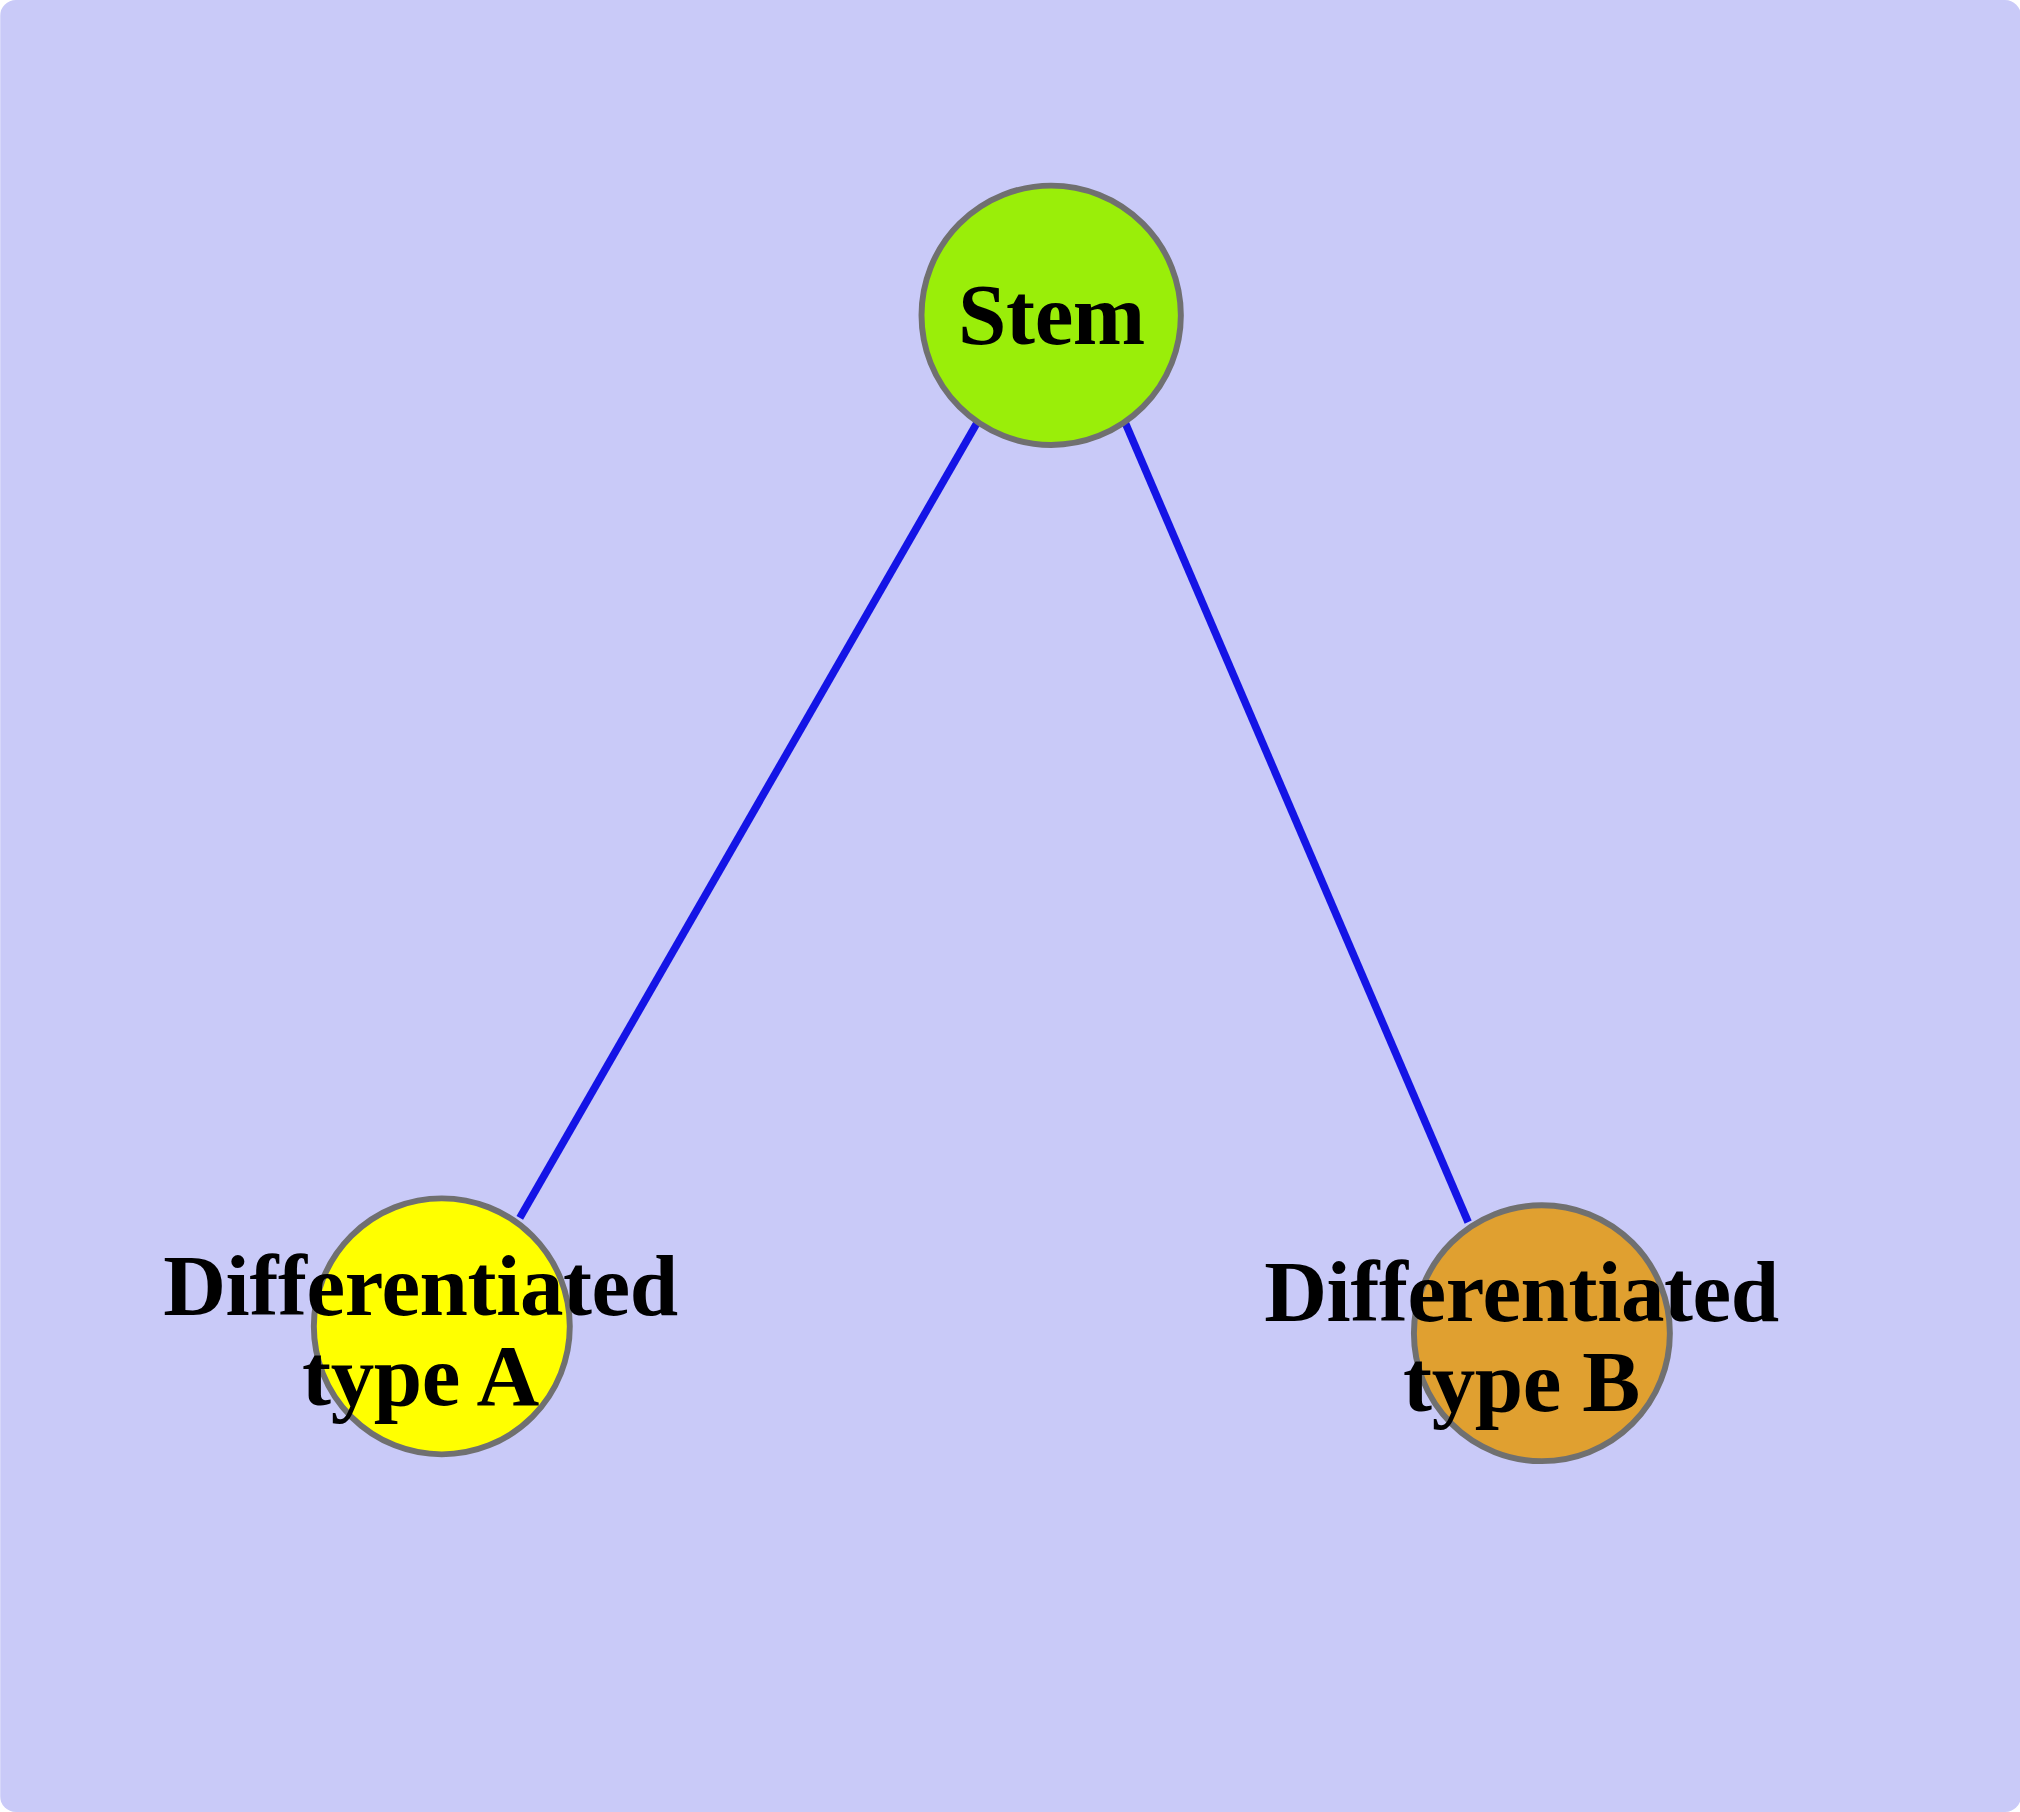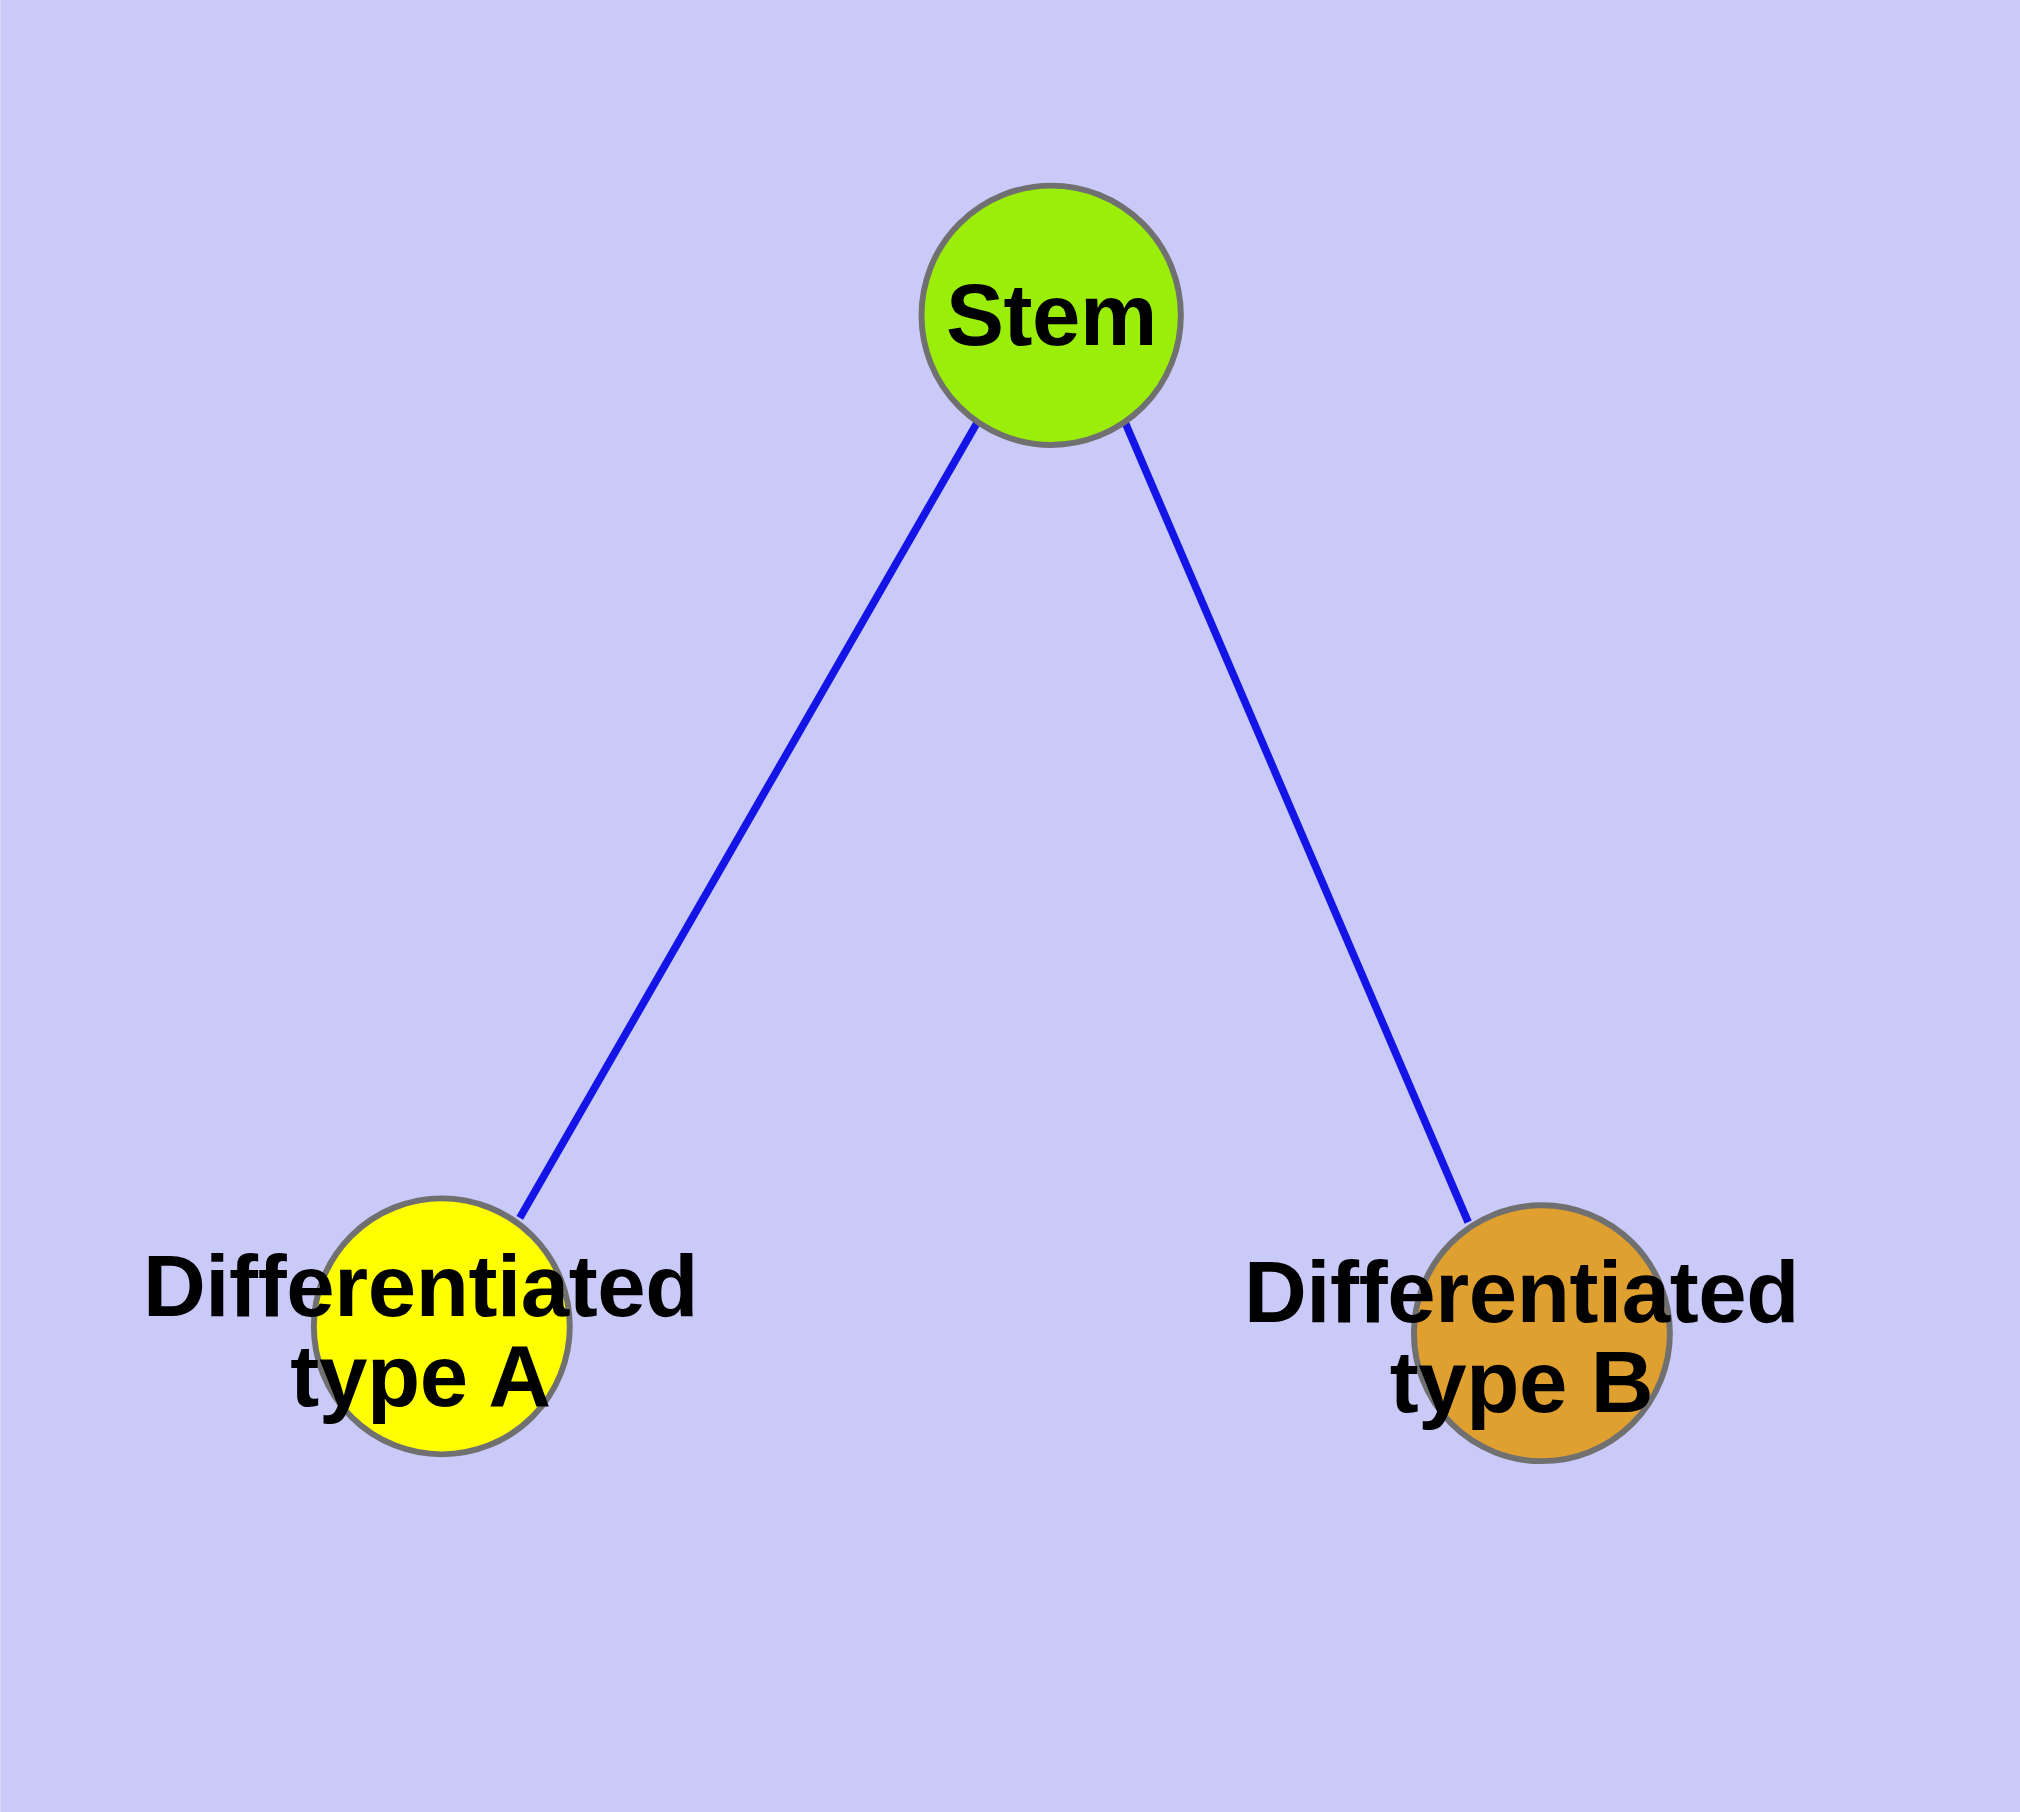--- a/index.html
+++ b/index.html
@@ -6,21 +6,22 @@
   html, body {
     margin: 0;
     padding: 0;
     background: #ffffff;
   }
   #canvas {
     position: relative;
     width: 2021px;
     height: 1812px;
     overflow: hidden;
-    font-family: Liberation Sans, sans-serif;
+    font-family: Liberation Serif, serif;
+    border-radius: 16px;
   }
   #graph-svg {
     position: absolute;
     left: 0;
     top: 0;
     width: 2021px;
     height: 1812px;
     display: block;
   }
   .node-circle {

